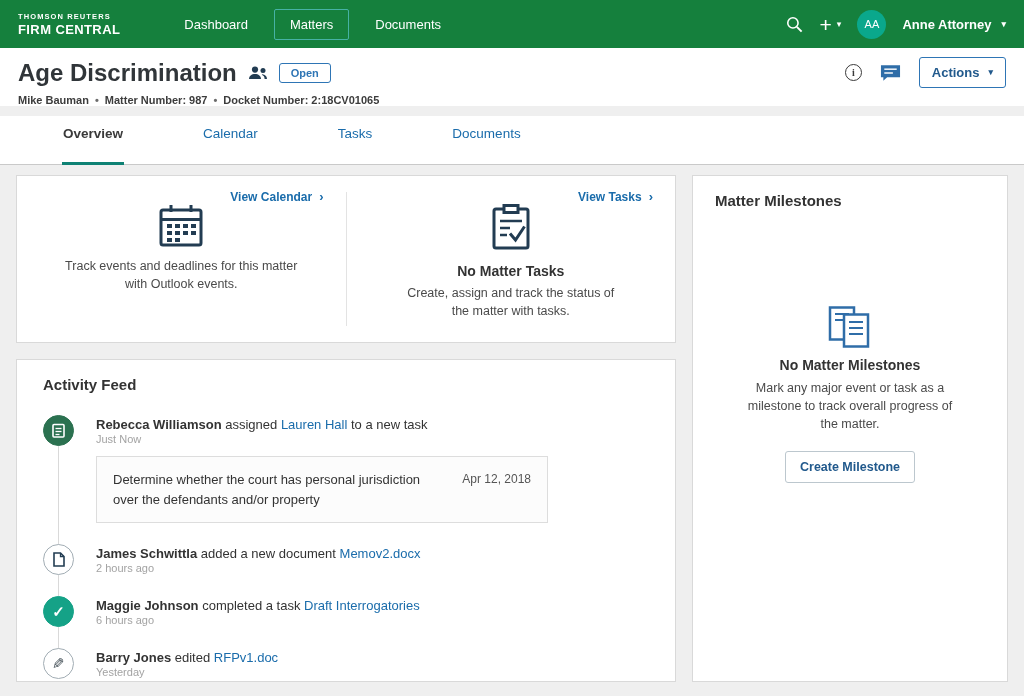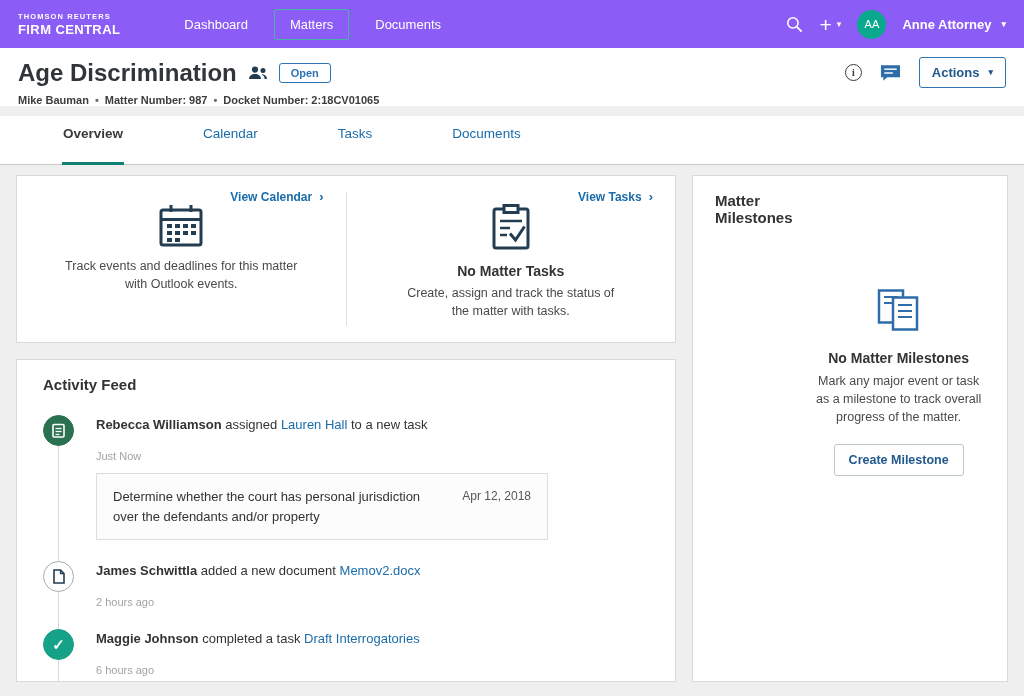--- a/index.html
+++ b/index.html
@@ -1,21 +1,21 @@
 <!DOCTYPE html>
 <html><head>
 <meta charset="utf-8">
 <style>
   * { box-sizing: border-box; margin: 0; padding: 0; }
   html,body { width:1024px; height:696px; overflow:hidden; }
   body { font-family:"Liberation Sans", sans-serif; background:#efefef; color:#333; }
   .app { display:flex; flex-direction:column; width:1024px; height:696px; }
 
   
-  .topbar { height:48px; flex:none; background:#8b5cf6; display:flex; align-items:center; padding:0 18px; color:#fff; }
+  .topbar { height:48px; flex:none; background:#15803d; display:flex; align-items:center; padding:0 18px; color:#fff; }
   .brand { margin-right:48px; cursor:pointer; }
   .brand-l1 { font-size:7.5px; letter-spacing:1.1px; font-weight:bold; }
   .brand-l2 { font-size:13px; font-weight:bold; letter-spacing:.4px; margin-top:1px; }
   .topnav { display:flex; align-items:center; gap:10px; }
   .nav-item { font-size:13px; padding:7px 15px; cursor:pointer; border:1px solid transparent; }
   .nav-item.active { border:1px solid #46b2a4; border-radius:2px; }
   .topbar-right { margin-left:auto; display:flex; align-items:center; gap:16px; }
   .search-btn { display:flex; align-items:center; cursor:pointer; }
   .plus-group { display:flex; align-items:center; gap:5px; cursor:pointer; }
   .plus-glyph { font-size:21px; font-weight:300; line-height:1; }
@@ -66,30 +66,30 @@
   .feed-item { display:flex; gap:22px; margin-bottom:21px; position:relative; }
   .feed-icon { width:31px; height:31px; flex:none; border-radius:50%; background:#fff; border:1px solid #a2adb4; display:flex; align-items:center; justify-content:center; z-index:1; }
   .feed-icon.filled-green { background:#2b7150; border-color:#2b7150; color:#fff; }
   .feed-icon.filled-teal { background:#15a287; border-color:#15a287; color:#fff; }
   .check-glyph { color:#fff; font-size:15px; font-weight:bold; line-height:1; }
   .pencil-glyph { color:#3e4a52; font-size:15px; line-height:1; display:inline-block; transform:scaleX(-1); }
   .feed-body { padding-top:2px; }
   .feed-text { font-size:13px; color:#333; }
   .actor { font-weight:bold; }
   .feed-link { color:#1a6cab; text-decoration:none; cursor:pointer; }
-  .feed-time { font-size:11px; color:#a3a3a3; margin-top:18px; }
+  .feed-time { font-size:11px; color:#a3a3a3; margin-top:1px; }
   .feed-detail { margin-top:11px; border:1px solid #ddd; background:#fcfcfc; padding:13px 16px; display:flex; align-items:flex-start; width:452px; }
   .feed-detail-text { width:330px; font-size:13px; color:#333; line-height:1.5; }
   .feed-detail-date { margin-left:auto; font-size:12px; color:#555; white-space:nowrap; padding-top:2px; }
 
   
-  .milestones-card { height:100%; padding:16px 22px; display:flex; flex-direction:row; }
+  .milestones-card { height:100%; padding:16px 22px; display:flex; flex-direction:column; }
   .m-title { font-size:15px; font-weight:bold; color:#333; }
   .m-empty { text-align:center; margin-top:96px; }
-  .m-empty-title { font-size:14px; font-weight:bold; color:#333; margin-top:14px; }
+  .m-empty-title { font-size:14px; font-weight:bold; color:#333; margin-top:4px; }
   .m-desc { font-size:12.5px; color:#4a4a4a; margin:6px auto 0; max-width:225px; line-height:1.45; }
   .m-btn { margin-top:18px; background:#fff; border:1px solid #bcc7ce; border-radius:3px; color:#21598c; font-size:12.5px; font-weight:bold; padding:8px 14px; cursor:pointer; font-family:"Liberation Sans", sans-serif; }
 </style>
 </head>
 <body>
 
 <div class="app">
 
   <header class="topbar">
     <div class="brand">

